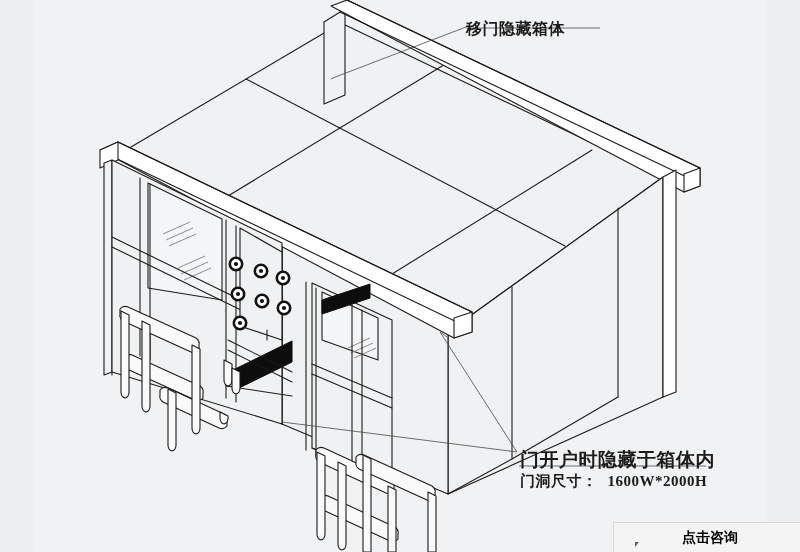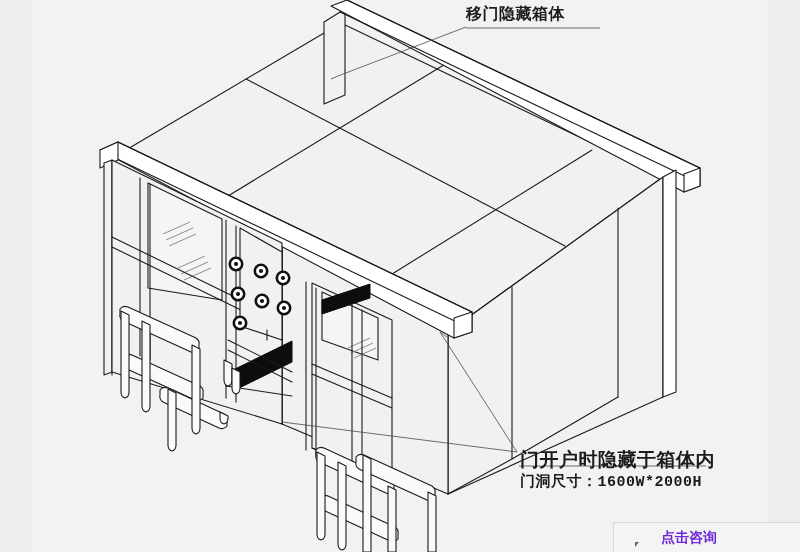--- a/index.html
+++ b/index.html
@@ -9,36 +9,36 @@
     font-family:"Liberation Sans","DejaVu Sans",sans-serif;
     overflow:hidden;position:relative;
   }
   #stage{position:absolute;inset:0;width:800px;height:552px;}
   .edge-strip{position:absolute;top:0;height:552px;background:#eceef0;}
   .edge-left{left:0;width:33px;}
   .edge-right{right:0;width:33px;}
   svg.art{position:absolute;left:0;top:0;width:800px;height:552px;}
 
   .ann{position:absolute;color:#1b1b1b;font-weight:bold;white-space:nowrap;}
-  .ann-top{left:466px;top:4px;font-size:16px;letter-spacing:.5px;}
+  .ann-top{left:466px;top:19px;font-size:16px;letter-spacing:.5px;}
   .ann-b1{left:520px;top:447px;font-size:19px;letter-spacing:.5px;}
   .ann-b2{left:520px;top:472px;font-size:15px;letter-spacing:.5px;}
-  .ann-b2 .dim{font-family:Liberation Mono, monospace;}
+  .ann-b2 .dim{margin-left:10px;font-family:Liberation Serif, serif;}
 
   
   #chat{
     position:absolute;left:613px;top:522px;width:187px;height:30px;
     background:#f4f4f4;border-top:1px solid #d8d8d8;border-left:1px solid #d8d8d8;
     box-sizing:border-box;display:flex;align-items:center;
   }
   #chat .bubble{margin-left:17px;width:24px;height:17px;position:relative;flex:0 0 auto;}
   #chat .bubble .b{width:24px;height:14px;background:#5b6576;border-radius:2px;}
   #chat .bubble .tail{position:absolute;left:4px;top:13px;width:0;height:0;
       border-left:4px solid #5b6576;border-bottom:5px solid transparent;}
-  #chat .clabel{margin-left:6px;font-size:14px;color:#6d28d9;font-weight:bold;}
+  #chat .clabel{margin-left:27px;font-size:14px;color:#000000;font-weight:bold;}
 </style>
 </head>
 <body>
 
 <div id="stage">
 
   <div class="edge-strip edge-left"></div>
   <div class="edge-strip edge-right"></div>
 
   <svg class="art" viewBox="0 0 800 552">

